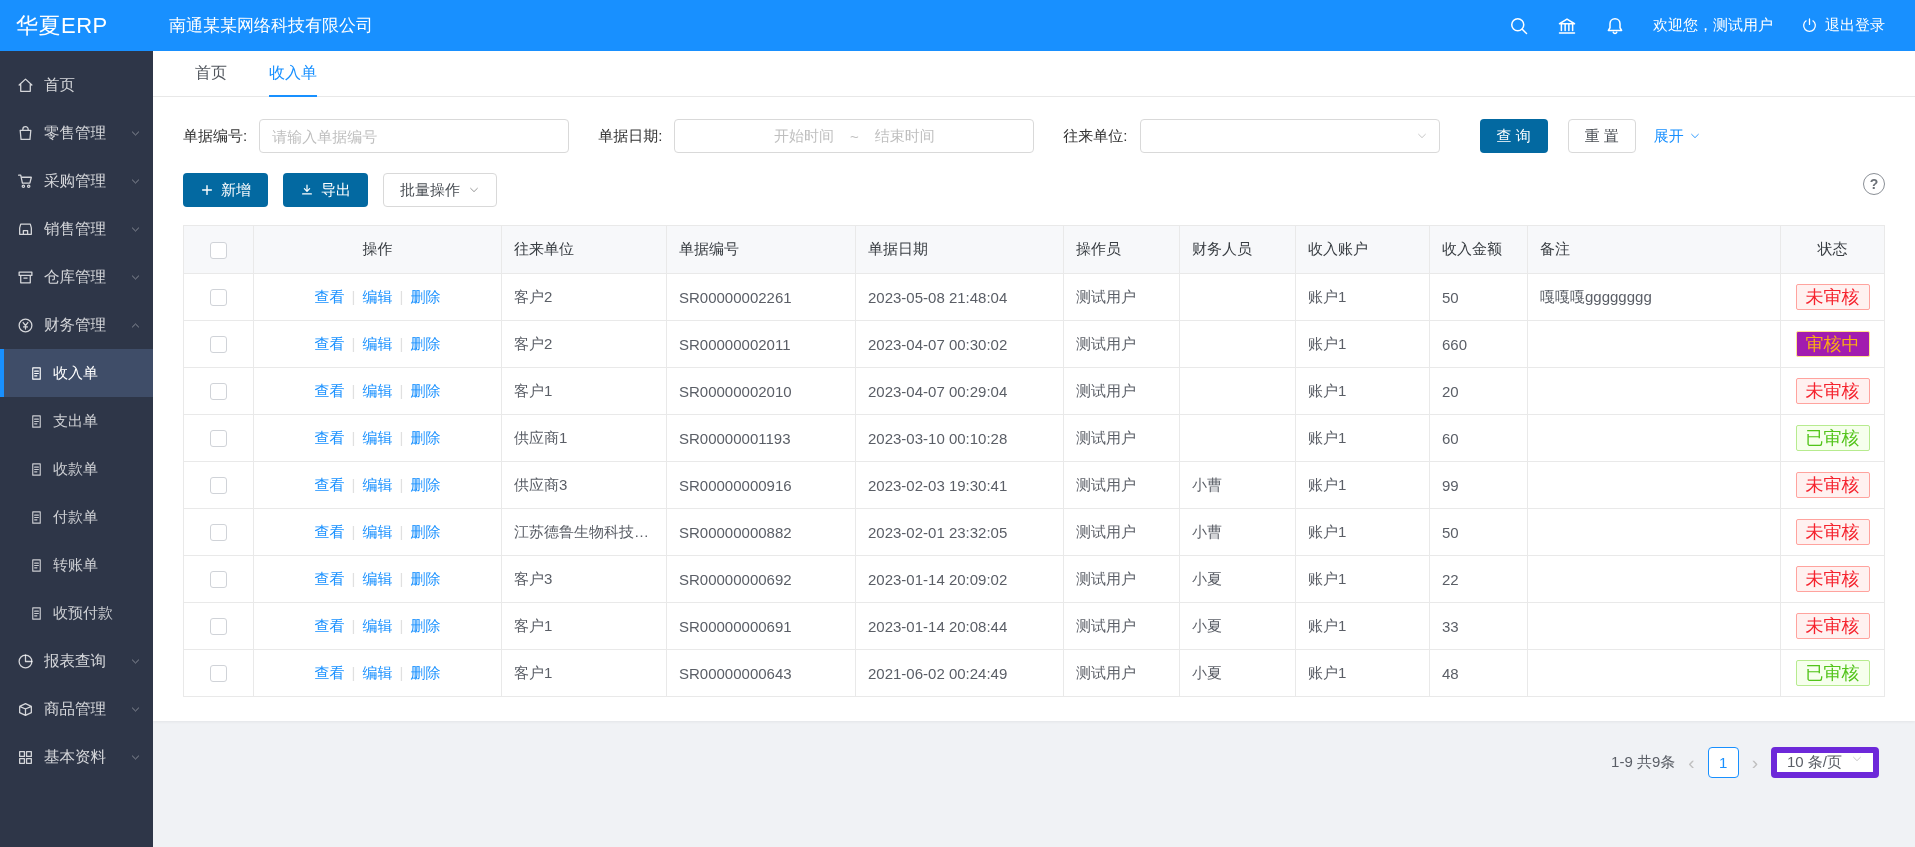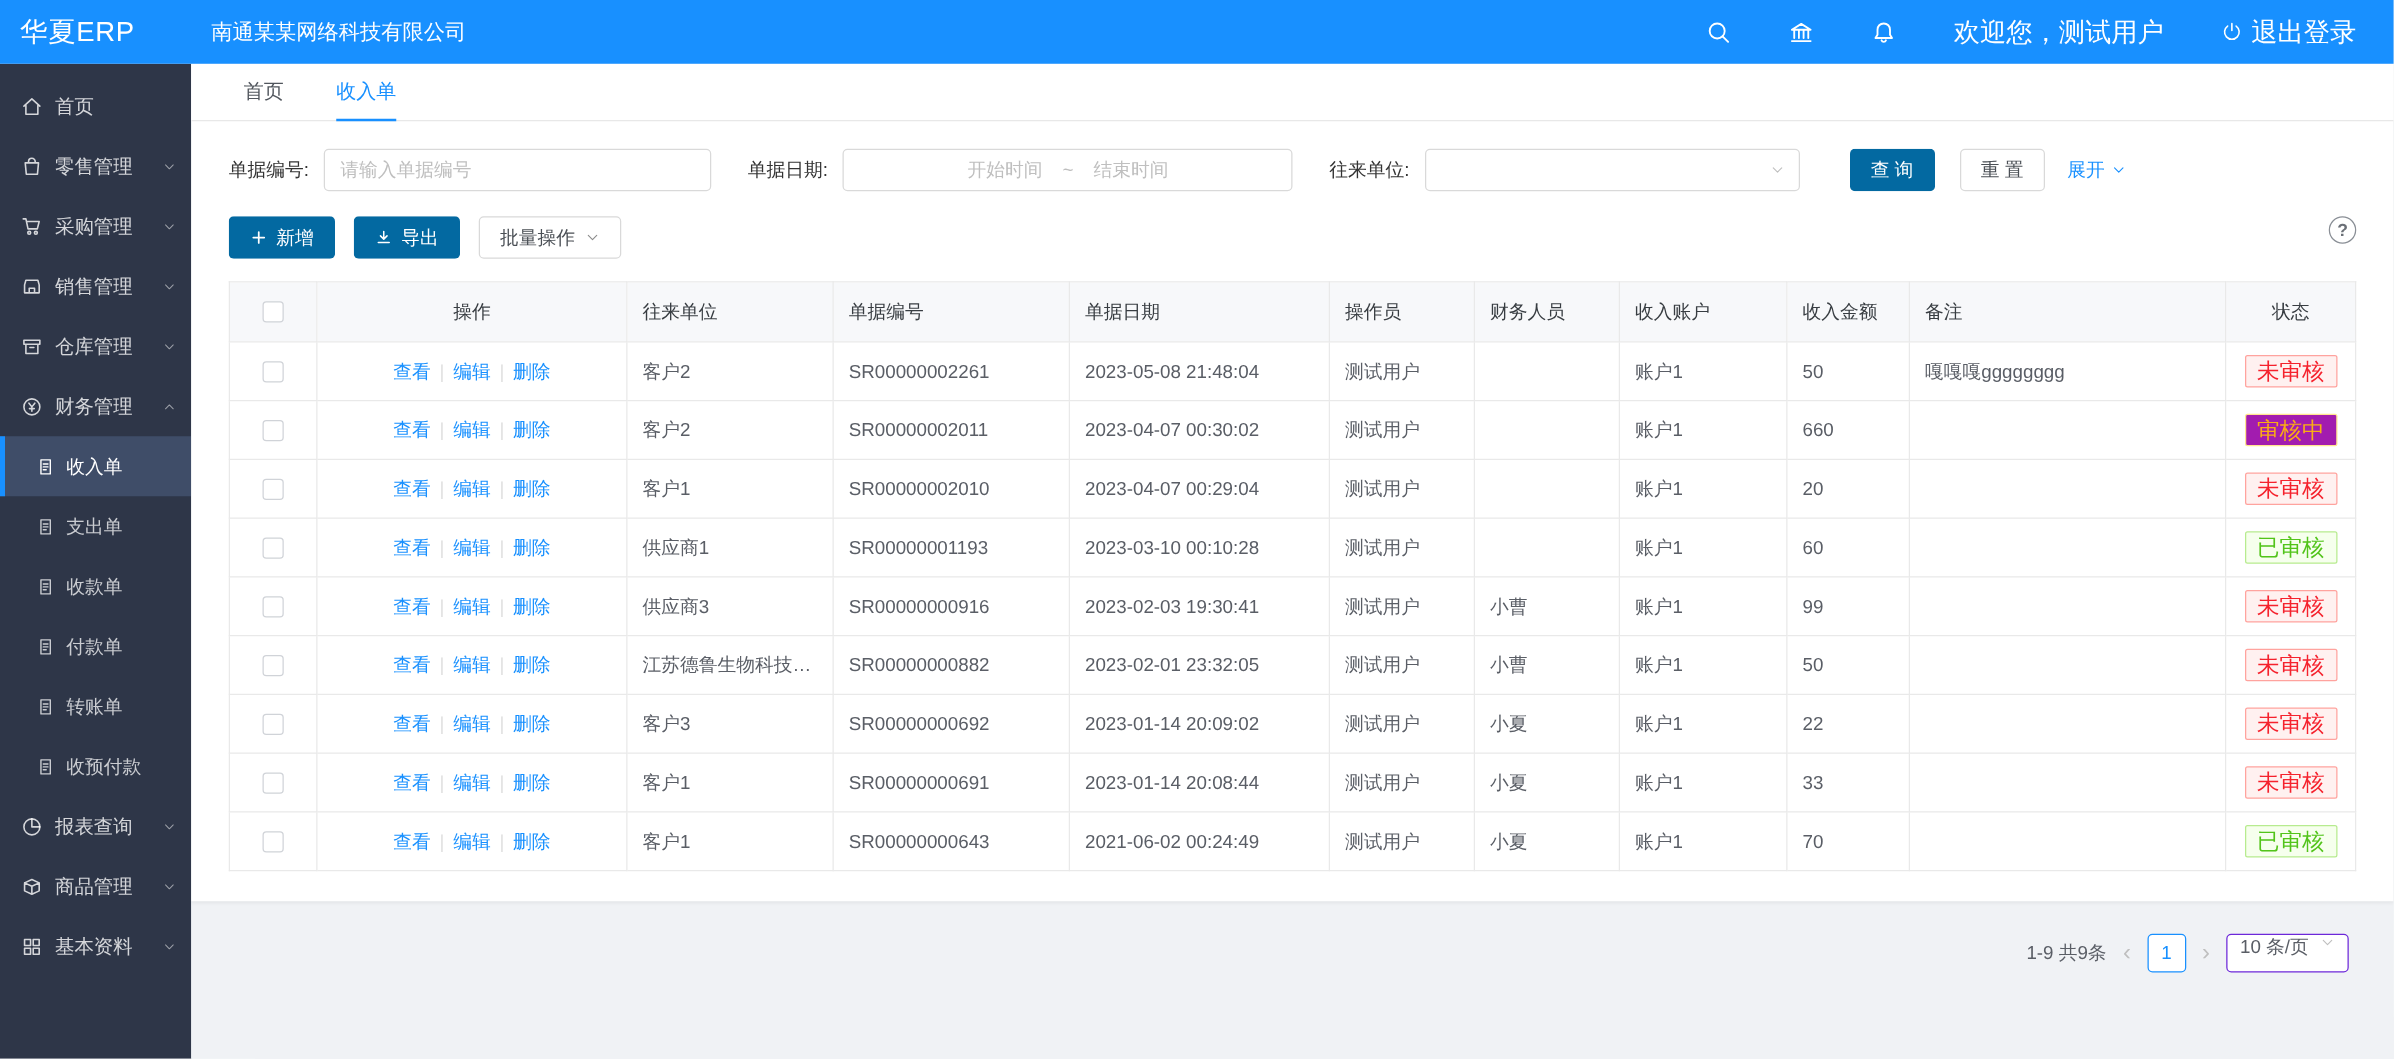--- a/index.html
+++ b/index.html
@@ -4,21 +4,21 @@
 <style>
   *{margin:0;padding:0;box-sizing:border-box}
   html,body{width:1915px;height:847px;overflow:hidden}
   body{font-family:"Liberation Sans","DejaVu Sans",sans-serif;background:#f0f2f5;position:relative;color:#333;font-size:15px}
   svg{display:block}
 
   
   .topbar{position:absolute;top:0;left:0;width:1915px;height:51px;background:#1890ff;display:flex;align-items:center;color:#fff;z-index:20}
   .logo{width:153px;font-size:22px;font-weight:normal;padding-left:16px;letter-spacing:.5px;white-space:nowrap}
   .company{font-size:17px;margin-left:16px}
-  .topbar-right{margin-left:auto;display:flex;align-items:center;gap:46px;padding-right:30px;font-size:21px}
+  .topbar-right{margin-left:auto;display:flex;align-items:center;gap:28px;padding-right:30px;font-size:15px}
   .tb-icon{width:20px;height:20px;display:inline-flex;cursor:pointer;color:#fff}
   .tb-icon svg{width:20px;height:20px}
   .logout{display:flex;align-items:center;gap:7px;cursor:pointer}
   .logout .tb-icon{width:17px;height:17px}
   .logout .tb-icon svg{width:17px;height:17px}
 
   
   .sidebar{position:absolute;top:51px;left:0;width:153px;bottom:0;background:#2e3648;overflow:hidden;padding-top:10px}
   .menu-item{height:48px;display:flex;align-items:center;padding:0 12px 0 17px;color:rgba(255,255,255,.8);font-size:15.5px;cursor:pointer;white-space:nowrap}
   .menu-item .icon{width:17px;height:17px;margin-right:10px;display:inline-flex;flex:none}
@@ -78,21 +78,21 @@
   .op-sep{color:#e0e0e0;margin:0 7px}
   .badge{display:inline-block;padding:2px 9px;font-size:18px;line-height:20px;border-radius:2px;border:1px solid}
   .badge.red{color:#f5222d;background:#fff1f0;border-color:#ffa39e}
   .badge.gold{color:#faad14;background:#a21caf;border-color:#ffe58f}
   .badge.green{color:#52c41a;background:#f6ffed;border-color:#b7eb8f}
 
   
   .pagination{display:flex;justify-content:flex-end;align-items:center;gap:11px;padding:26px 36px 0 0;font-size:15px;color:#5a5e66}
   .pg-arrow{color:#bfbfbf;font-size:19px;line-height:1;cursor:pointer;padding:0 2px}
   .pg-page{min-width:31px;height:31px;border:1px solid #1890ff;color:#1890ff;background:#fff;border-radius:4px;display:inline-flex;align-items:center;justify-content:center;cursor:pointer}
-  .pg-size{height:31px;border:1px solid #6d28d9;border-radius:4px;background:#fff;display:inline-flex;align-items:flex-start;gap:9px;padding:0 10px;cursor:pointer;color:#5a5e66}
+  .pg-size{height:31px;border:6px solid #6d28d9;border-radius:4px;background:#fff;display:inline-flex;align-items:flex-start;gap:9px;padding:0 10px;cursor:pointer;color:#5a5e66}
 </style>
 </head>
 <body>
 
 <div class="topbar">
   <div class="logo">华夏ERP</div>
   <div class="company">南通某某网络科技有限公司</div>
   <div class="topbar-right">
     <span class="tb-icon js-icon">
         <svg viewBox="0 0 16 16" fill="none" stroke="currentColor" stroke-width="1.2" stroke-linecap="round" stroke-linejoin="round">
@@ -502,21 +502,21 @@
             </tr>
             <tr>
               <td class="c-center"><span class="cb"></span></td>
               <td class="c-center"><a class="op-link">查看</a><span class="op-sep">|</span><a class="op-link">编辑</a><span class="op-sep">|</span><a class="op-link">删除</a></td>
               <td>客户1</td>
               <td>SR00000000643</td>
               <td>2021-06-02 00:24:49</td>
               <td>测试用户</td>
               <td>小夏</td>
               <td>账户1</td>
-              <td>70</td>
+              <td>48</td>
               <td></td>
               <td class="c-center"><span class="badge green">已审核</span></td>
             </tr>
           </tbody>
       </table>
     </div>
 
   </div>
 
   <div class="pagination">

